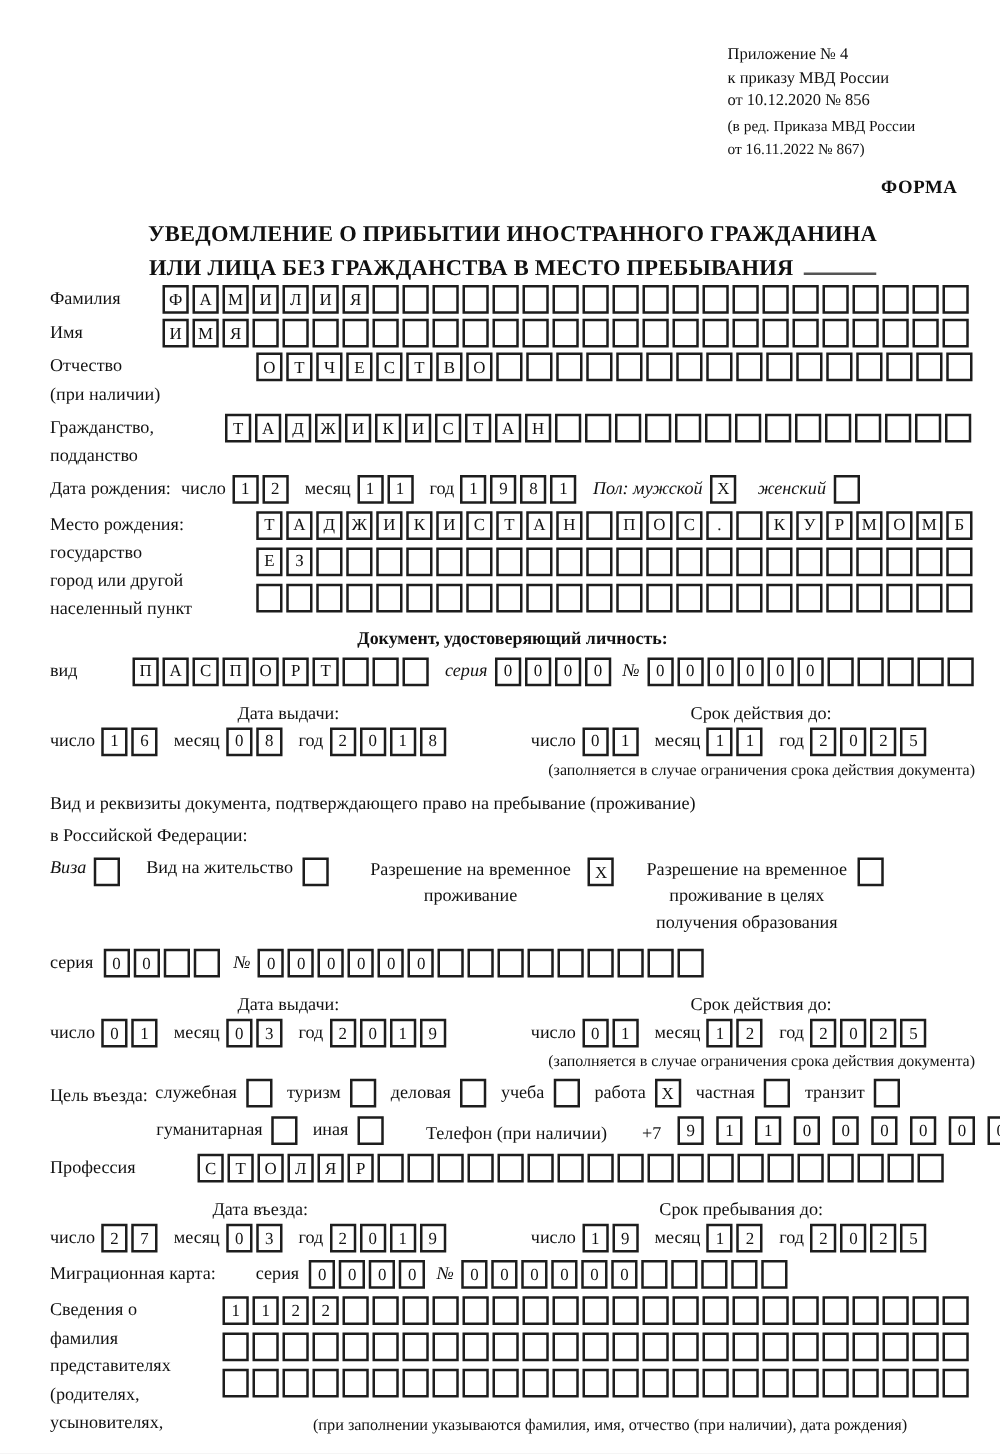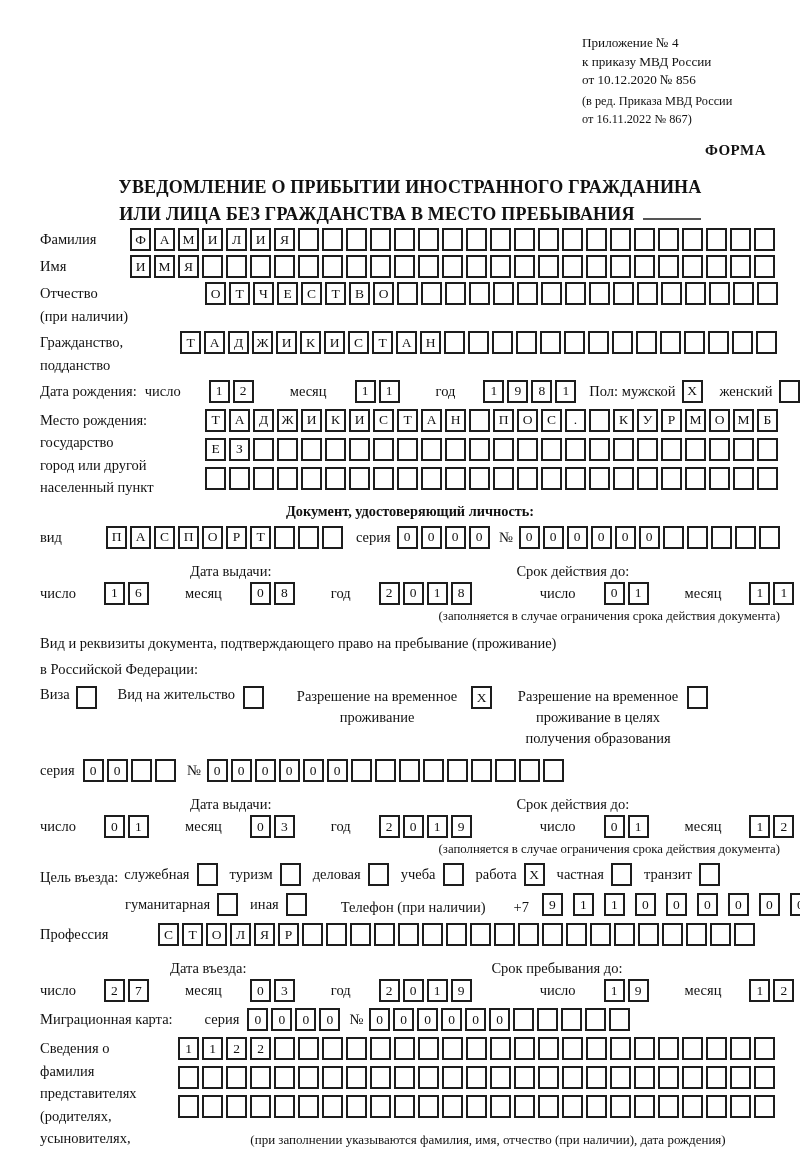--- a/index.html
+++ b/index.html
@@ -28,26 +28,26 @@
     display:flex;align-items:center;justify-content:center;
     font-size:13.5px;background:#fff;flex:0 0 auto;
   }
   .w90{width:90px;flex:0 0 90px;}
   .w118{width:118px;flex:0 0 118px;}
   .w140{width:140px;flex:0 0 140px;}
   .w165{width:165px;flex:0 0 165px;}
   .w138{width:138px;flex:0 0 138px;}
   .w66{width:66px;flex:0 0 66px;}
   .ml6{margin-left:6px;} .ml8{margin-left:8px;} .ml10{margin-left:10px;} .ml14{margin-left:14px;}
-  .mr6{margin-right:6px;} .mr8{margin-right:8px;}
-  .dg{display:flex;align-items:center;gap:23px;}
+  .mr6{margin-right:6px;font-style:italic;} .mr8{margin-right:8px;}
+  .dg{display:flex;align-items:center;}
   .dg .lbl{margin-right:5px;}
   .dg .boxes{margin-right:10px;}
   .center-bold{text-align:center;font-weight:bold;margin:8px 0 6px 0;font-size:14.3px;}
-  .subheads{display:flex;margin:14px 0 2px 0;}
+  .subheads{display:flex;margin:14px 0 2px 0;gap:36px;}
   .note{font-size:12.8px;text-align:right;margin:1px 0 6px 0;}
   .para{margin:6px 0 2px 0;line-height:1.8;}
   .optwrap{display:flex;align-items:flex-start;margin:4px 0 10px 0;}
   .optlabel{text-align:center;line-height:1.45;}
   .opt-2line{width:188px;flex:0 0 188px;}
   .opt-3line{width:178px;flex:0 0 178px;}
   .purpose{display:flex;align-items:flex-end;margin-bottom:7px;flex-wrap:nowrap;}
   .purpose .cbox{margin-left:7px;}
   .pitem{display:flex;align-items:center;margin-right:9px;}
   .note-final{font-size:13px;margin:4px 0 0 160px;text-align:center;}

